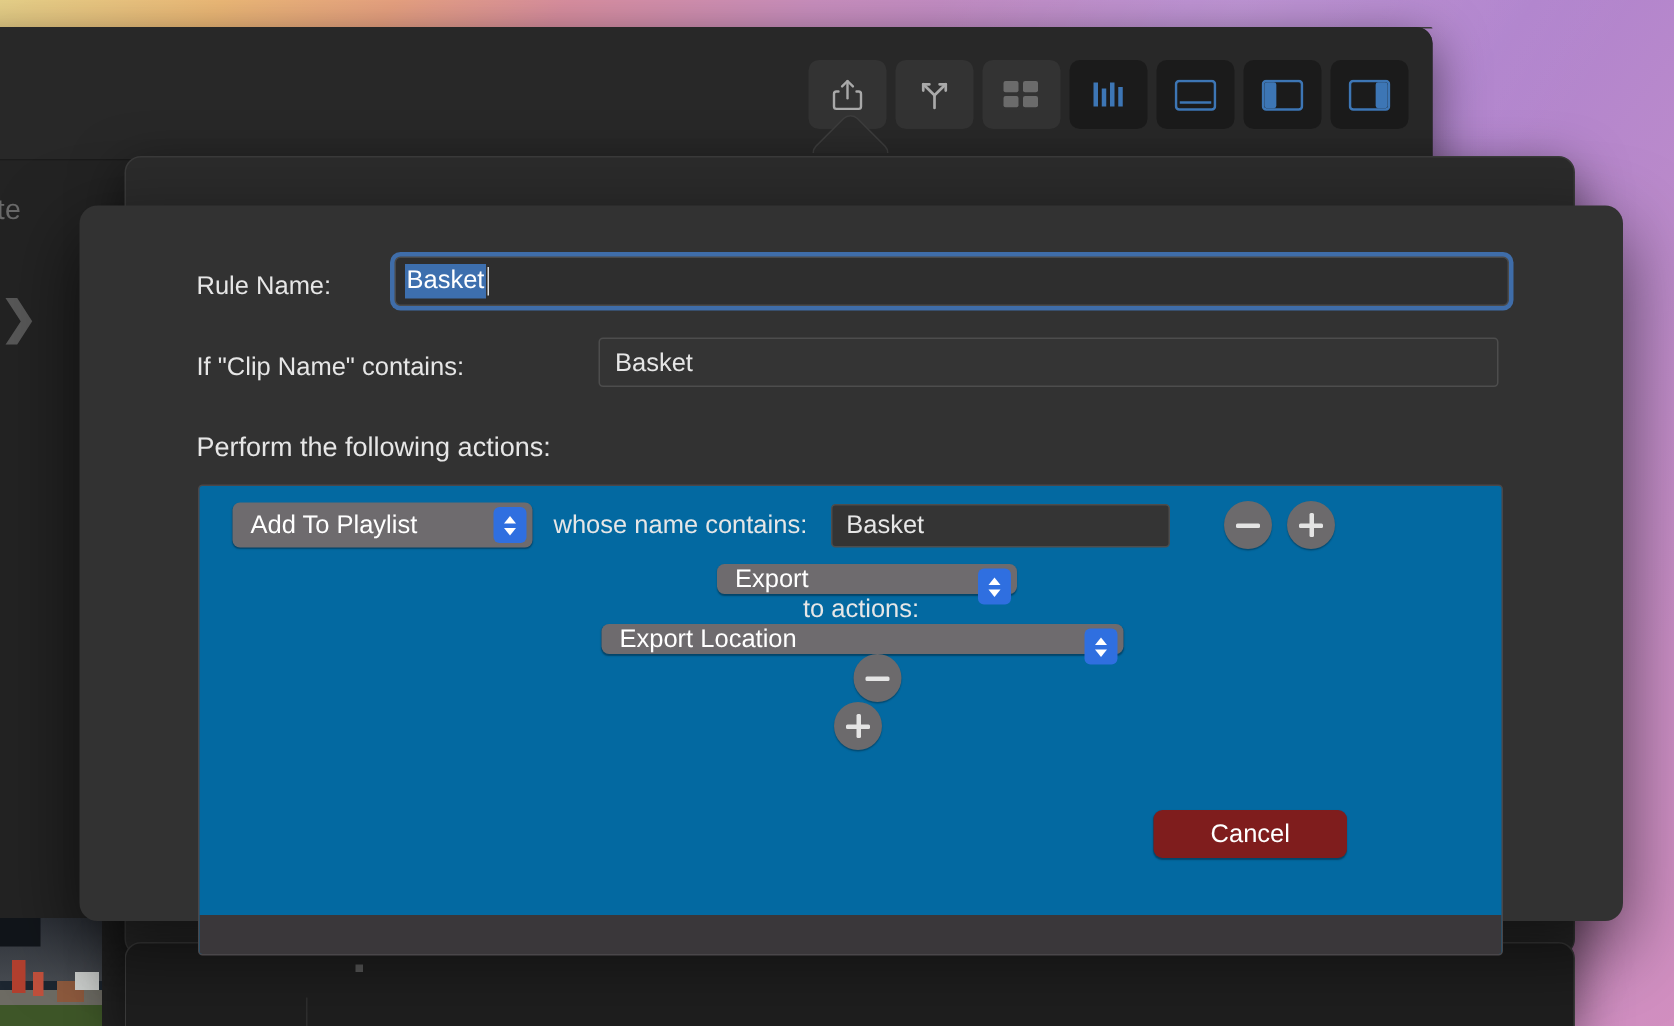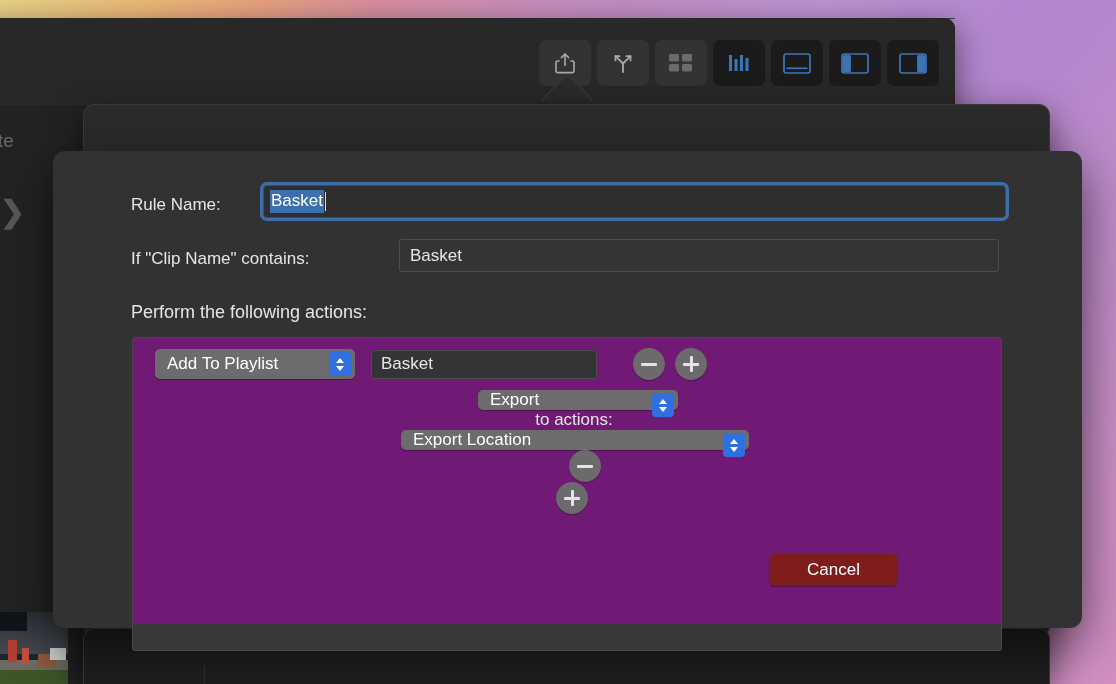--- a/index.html
+++ b/index.html
@@ -192,21 +192,21 @@
     top: 36px;
     bottom: 0;
     width: 1px;
     background: #2e2e2e;
   }
 
   
   #dialog {
     position: absolute;
     left: 53px;
-    top: 151px;
+    top: 137px;
     width: 1029px;
     height: 477px;
     background: #323232;
     border-radius: 12px;
     box-shadow: 0 18px 52px rgba(0,0,0,0.6);
     color: #e8e8e8;
     padding-left: 12px;
   }
 
   .row-label {
@@ -271,21 +271,21 @@
     font-size: 18px;
   }
 
   
   #actions-box {
     position: absolute;
     left: 79px;
     top: 186px;
     width: 870px;
     height: 314px;
-    background: #701a75;
+    background: #0369a1;
     border: 1px solid #4a474a;
     border-radius: 3px;
     overflow: hidden;
   }
   .action-row {
     position: absolute;
     left: 0;
     width: 100%;
     height: 52px;
     display: flex;
@@ -519,20 +519,21 @@
   <div id="actions-box">
 
     <div class="action-row" id="action-row-0">
       <div class="popup" style="margin-left:22px; width:200px;">
         <span>Add To Playlist</span>
         <span class="chev">
           <i class="up"></i>
             <i class="down"></i>
         </span>
       </div>
+      <div class="mid-label" style="margin-left:14px;">whose name contains:</div>
       <div class="text-field" style="margin-left:16px; width:226px;" title="Playlist Name">Basket</div>
       <div class="circ circ-wrap" style="margin-left:36px;">
         <span class="bar-h"></span>
       </div>
       <div class="circ circ-wrap" style="margin-left:10px;">
         <span class="bar-h"></span>
           <span class="bar-v"></span>
       </div>
     </div>
 

